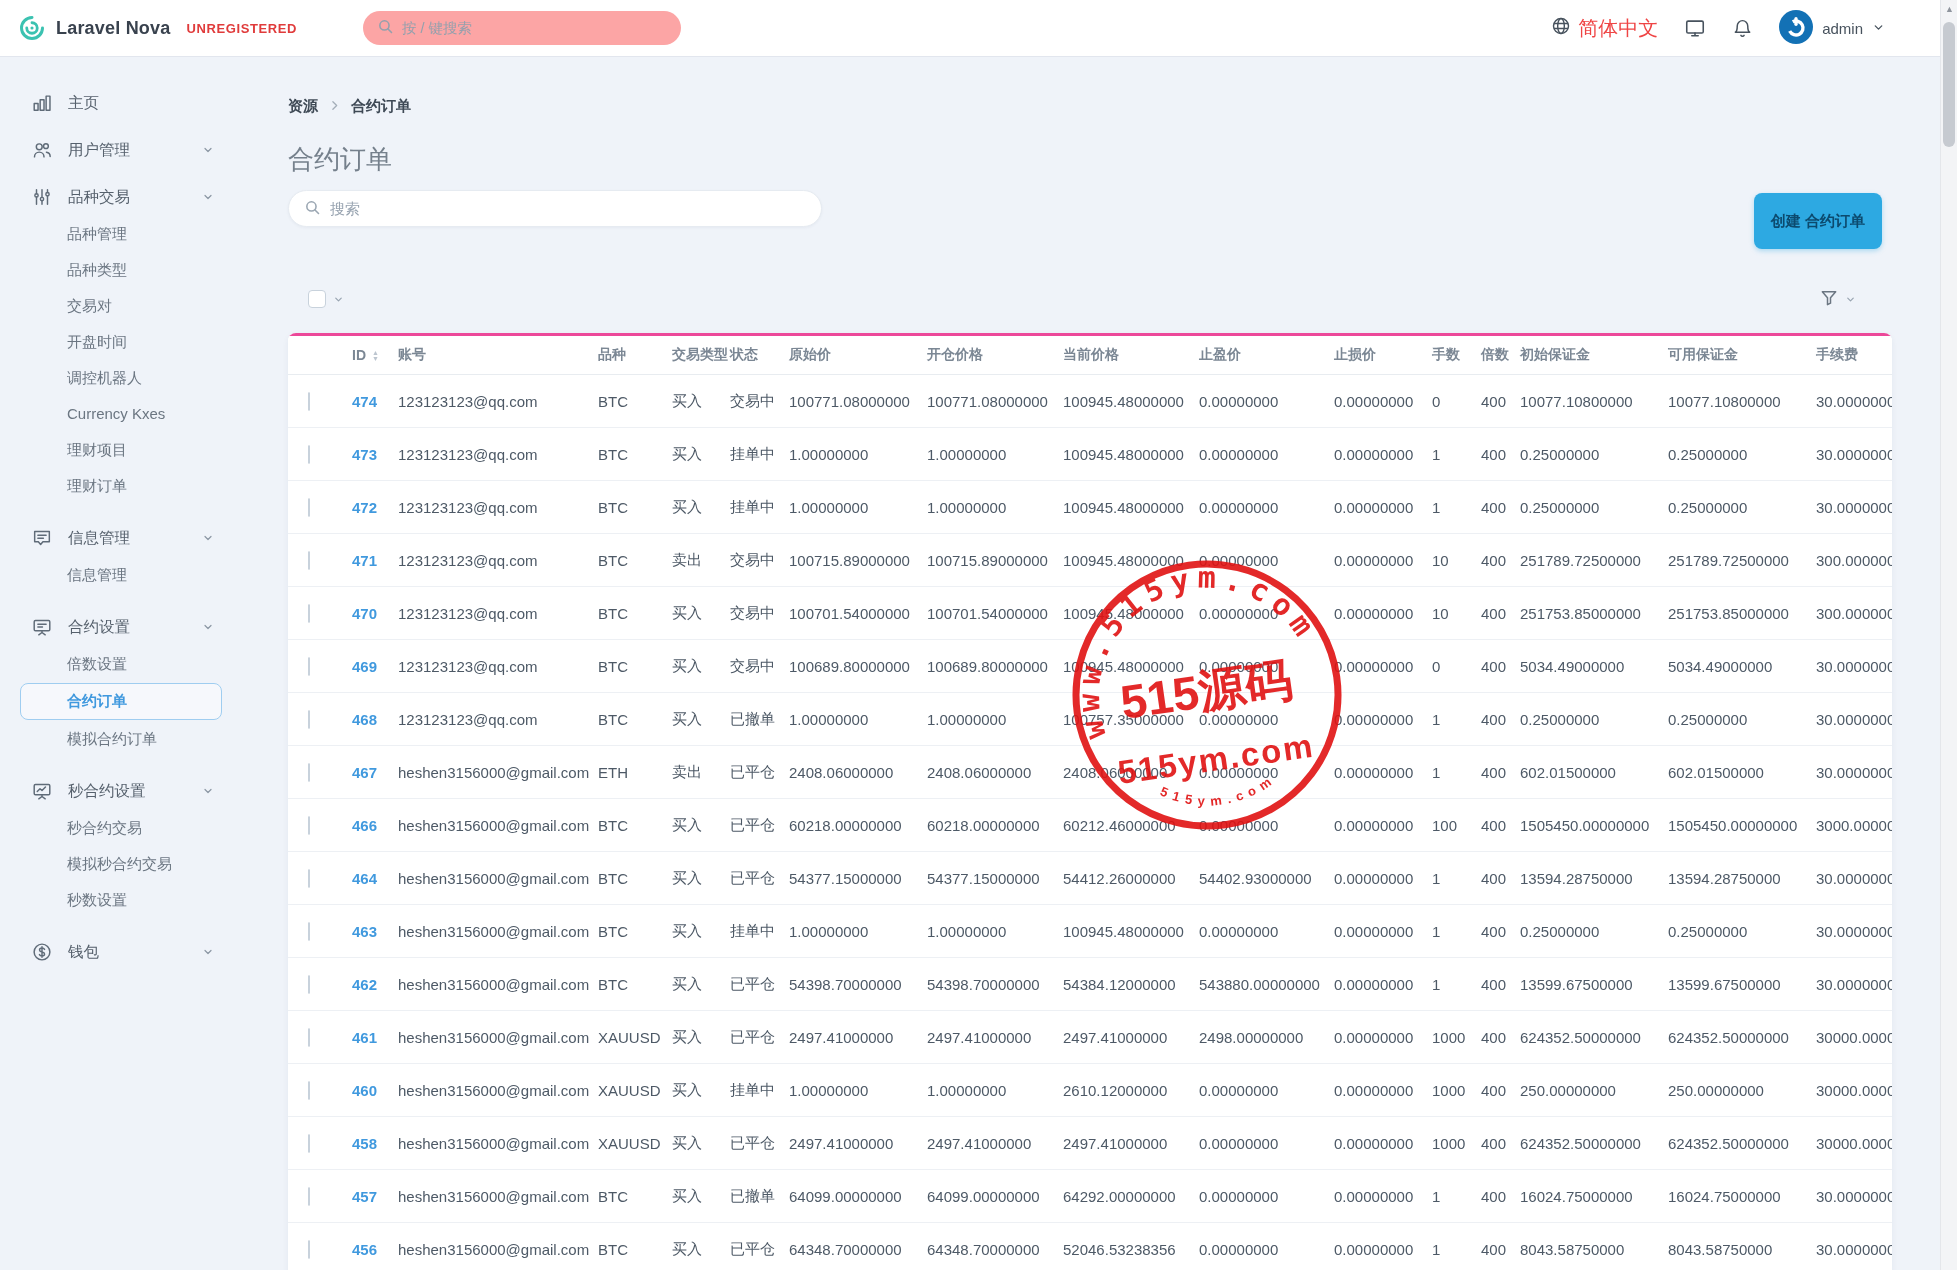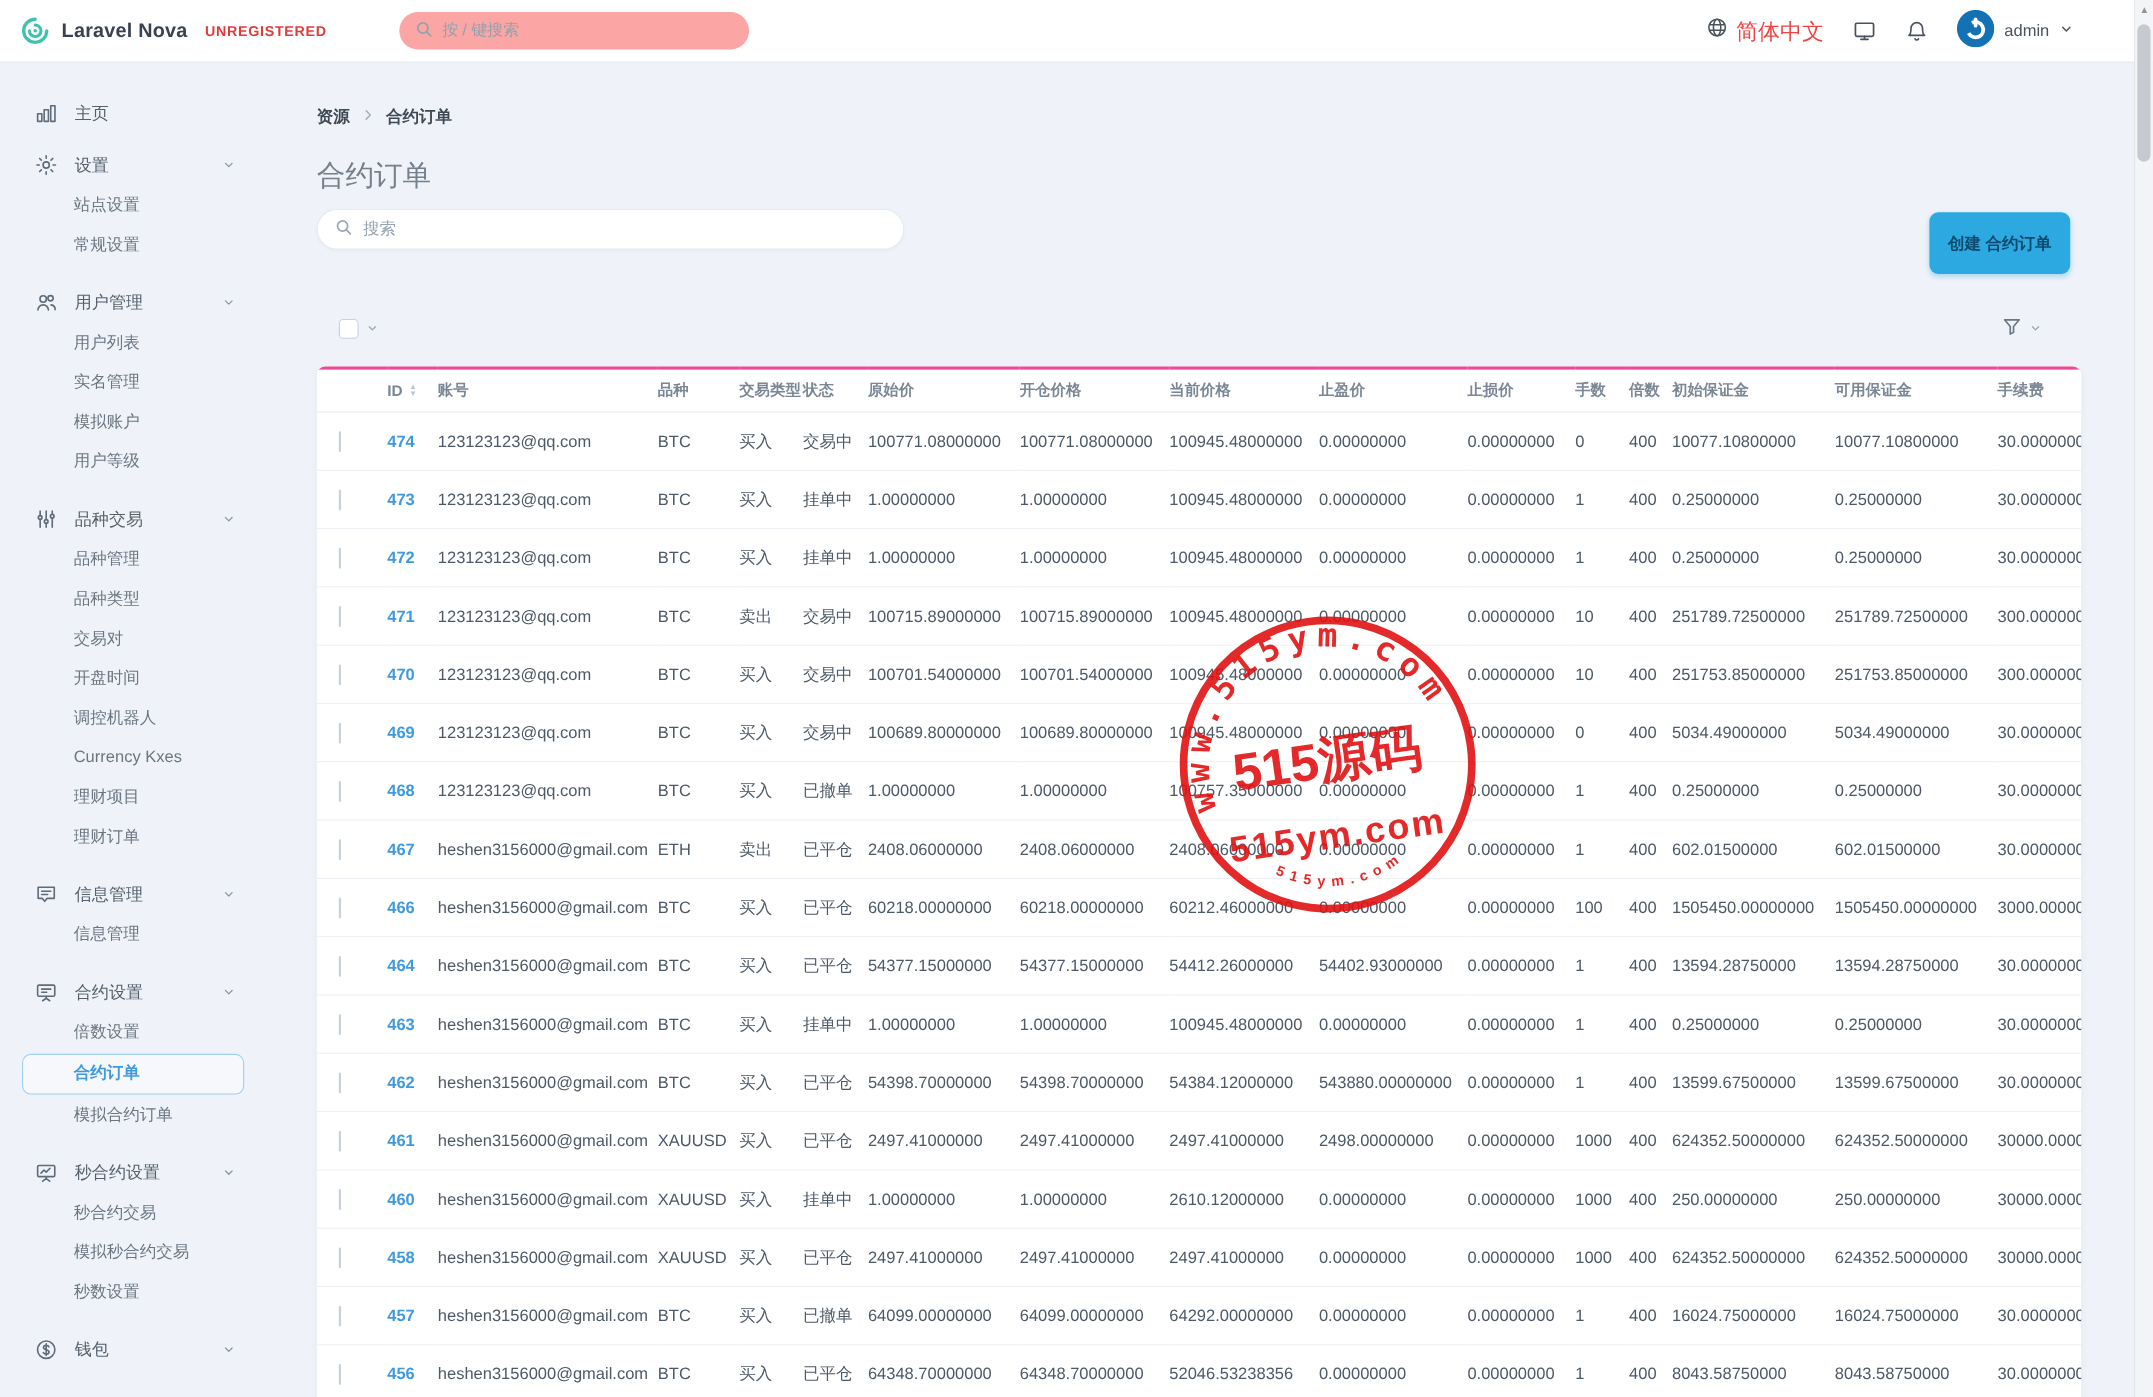--- a/index.html
+++ b/index.html
@@ -185,58 +185,32 @@
               <rect x="16.5" y="4.5" width="4.2" height="15.5"></rect>
             </svg>
           </span>
           <span>主页</span>
         </div>
       </div>
       <div class="side-group">
         <div class="side-head">
           <span class="side-icon">
             <svg width="22" height="22" viewBox="0 0 24 24" fill="none" stroke="#5f6b78" stroke-width="1.6" stroke-linecap="round" stroke-linejoin="round">
-              <circle cx="12" cy="12" r="3.1"></circle>
-              <path d="M12 2.8v2.4 M12 18.8v2.4 M2.8 12h2.4 M18.8 12h2.4 M5.5 5.5l1.7 1.7 M16.8 16.8l1.7 1.7 M18.5 5.5l-1.7 1.7 M7.2 16.8l-1.7 1.7"></path>
-            </svg>
-          </span>
-          <span>设置</span>
-          <span class="chev">
-            <svg width="12" height="12" viewBox="0 0 24 24" fill="none" stroke="#8b97a4" stroke-width="2.4" stroke-linecap="round" stroke-linejoin="round">
-              <path d="M6 9l6 6 6-6"></path>
-            </svg>
-          </span>
-        </div>
-        <div class="side-items">
-          <div class="side-item">站点设置</div>
-          <div class="side-item">常规设置</div>
-        </div>
-      </div>
-      <div class="side-group">
-        <div class="side-head">
-          <span class="side-icon">
-            <svg width="22" height="22" viewBox="0 0 24 24" fill="none" stroke="#5f6b78" stroke-width="1.6" stroke-linecap="round" stroke-linejoin="round">
               <circle cx="9" cy="8.5" r="3.2"></circle>
               <path d="M3.8 19.5c0-2.9 2.3-5.2 5.2-5.2s5.2 2.3 5.2 5.2"></path>
               <circle cx="16.3" cy="7.8" r="2.6"></circle>
               <path d="M16.8 14.4c2.3.3 4.1 2.3 4.1 4.7"></path>
             </svg>
           </span>
           <span>用户管理</span>
           <span class="chev">
             <svg width="12" height="12" viewBox="0 0 24 24" fill="none" stroke="#8b97a4" stroke-width="2.4" stroke-linecap="round" stroke-linejoin="round">
               <path d="M6 9l6 6 6-6"></path>
             </svg>
           </span>
-        </div>
-        <div class="side-items">
-          <div class="side-item">用户列表</div>
-          <div class="side-item">实名管理</div>
-          <div class="side-item">模拟账户</div>
-          <div class="side-item">用户等级</div>
         </div>
       </div>
       <div class="side-group">
         <div class="side-head">
           <span class="side-icon">
             <svg width="22" height="22" viewBox="0 0 24 24" fill="none" stroke="#5f6b78" stroke-width="1.6" stroke-linecap="round" stroke-linejoin="round">
               <path d="M6 4v4.5 M6 12v8 M12 4v8 M12 16v4 M18 4v3 M18 11v9"></path>
               <circle cx="6" cy="10.3" r="1.8"></circle>
               <circle cx="12" cy="14.2" r="1.8"></circle>
               <circle cx="18" cy="9" r="1.8"></circle>

